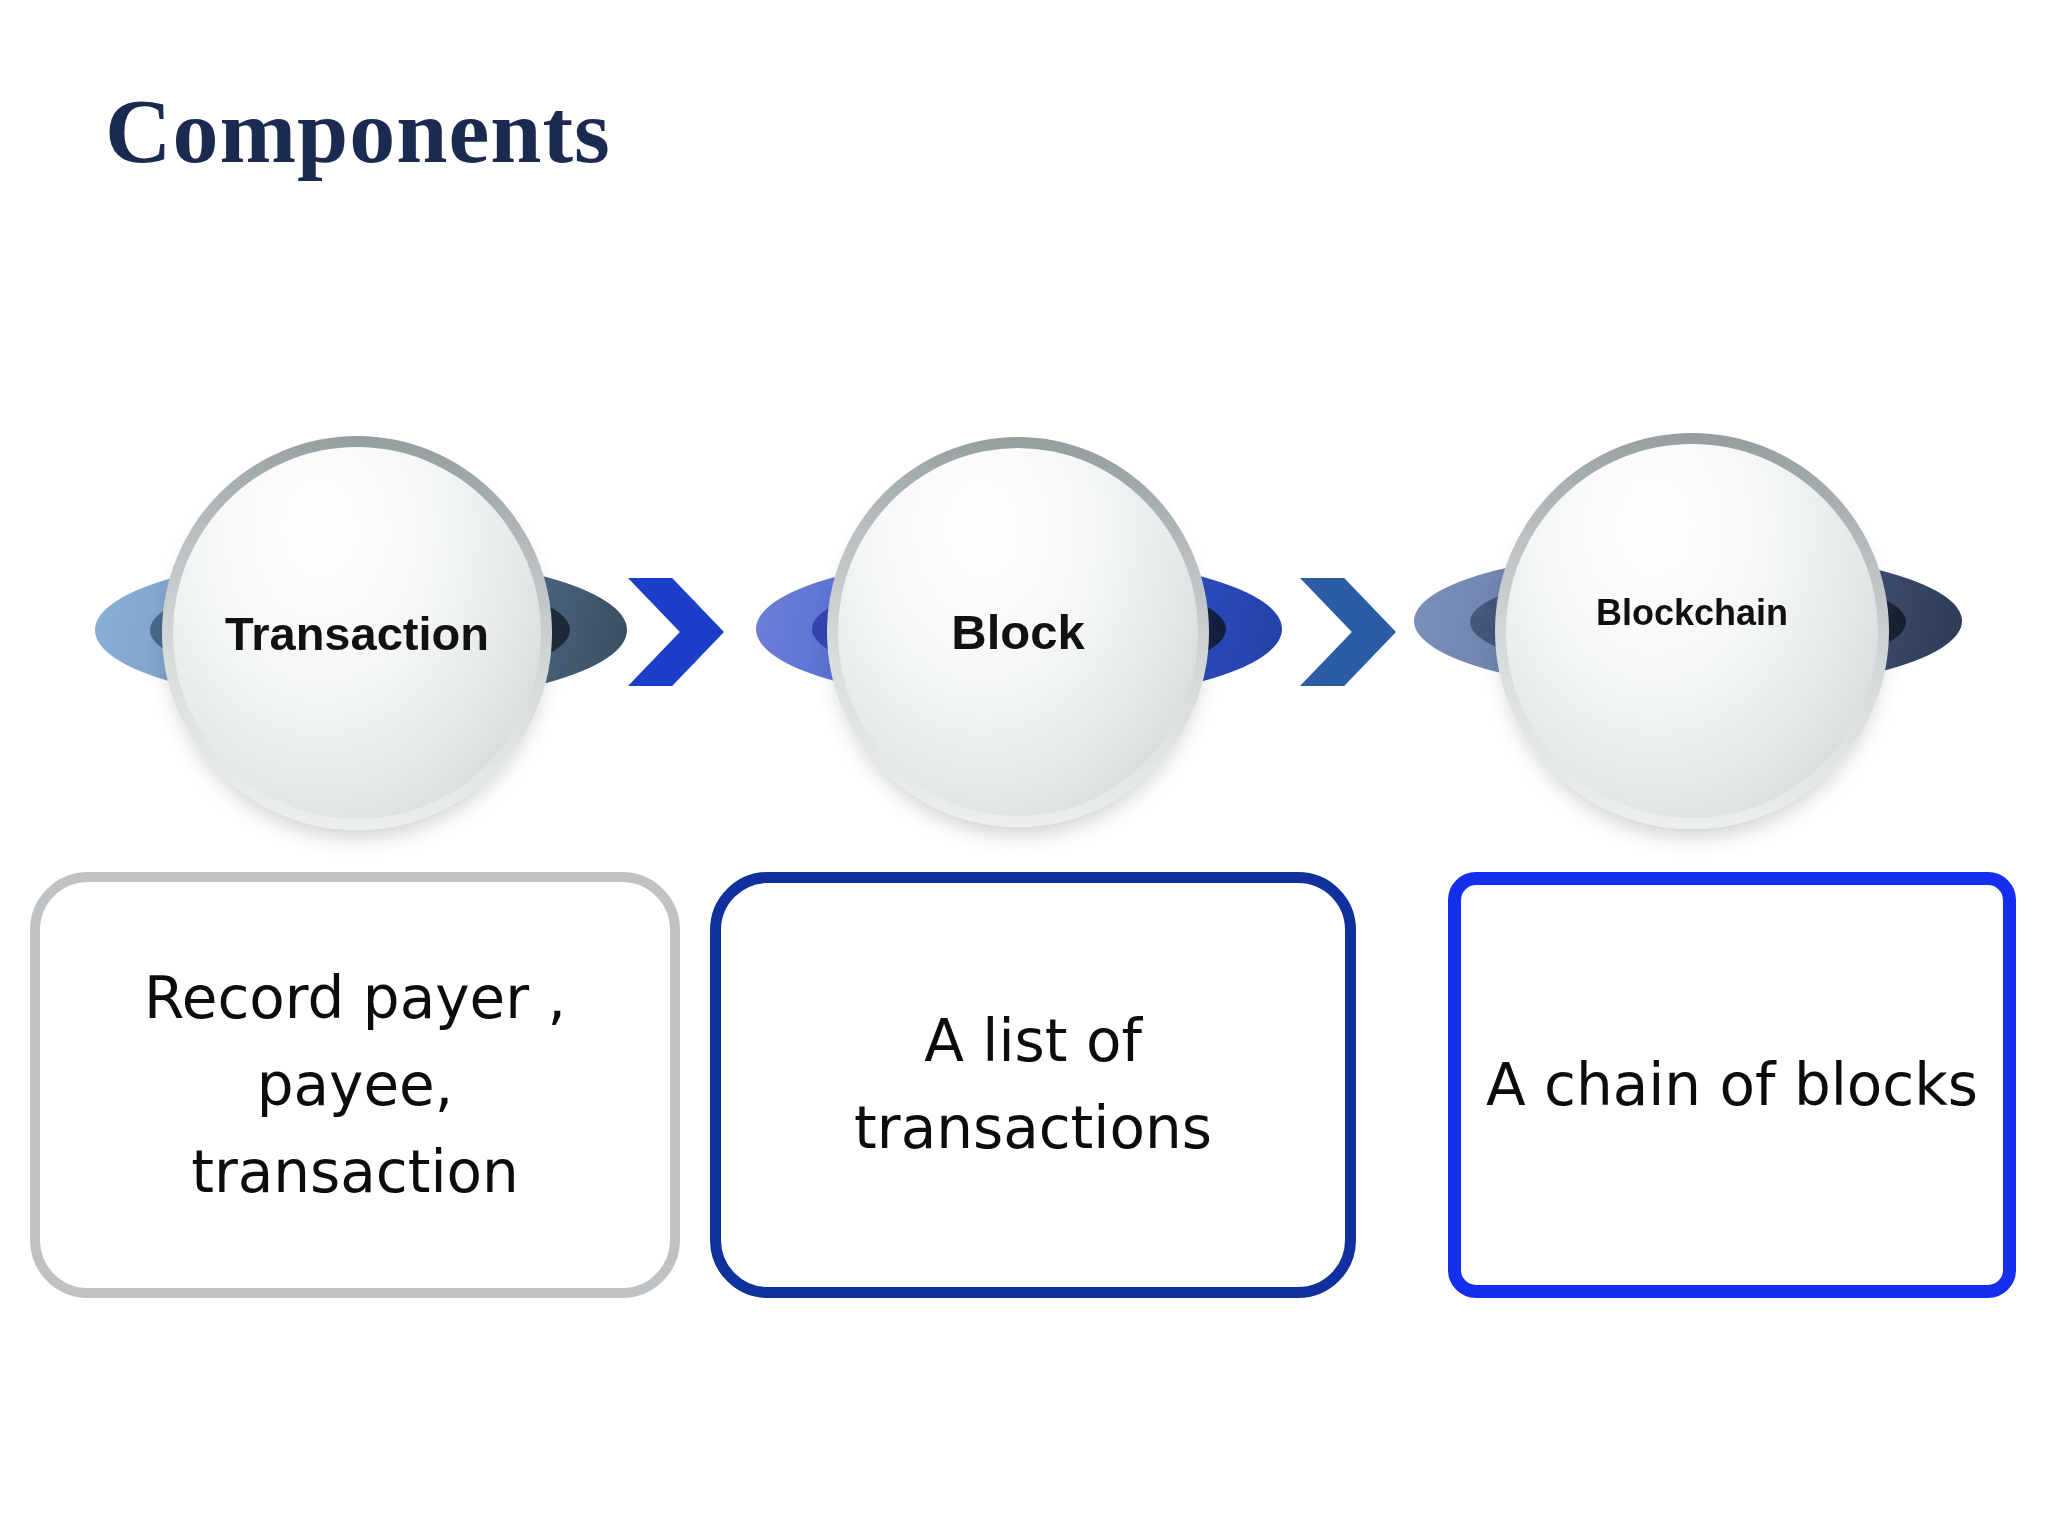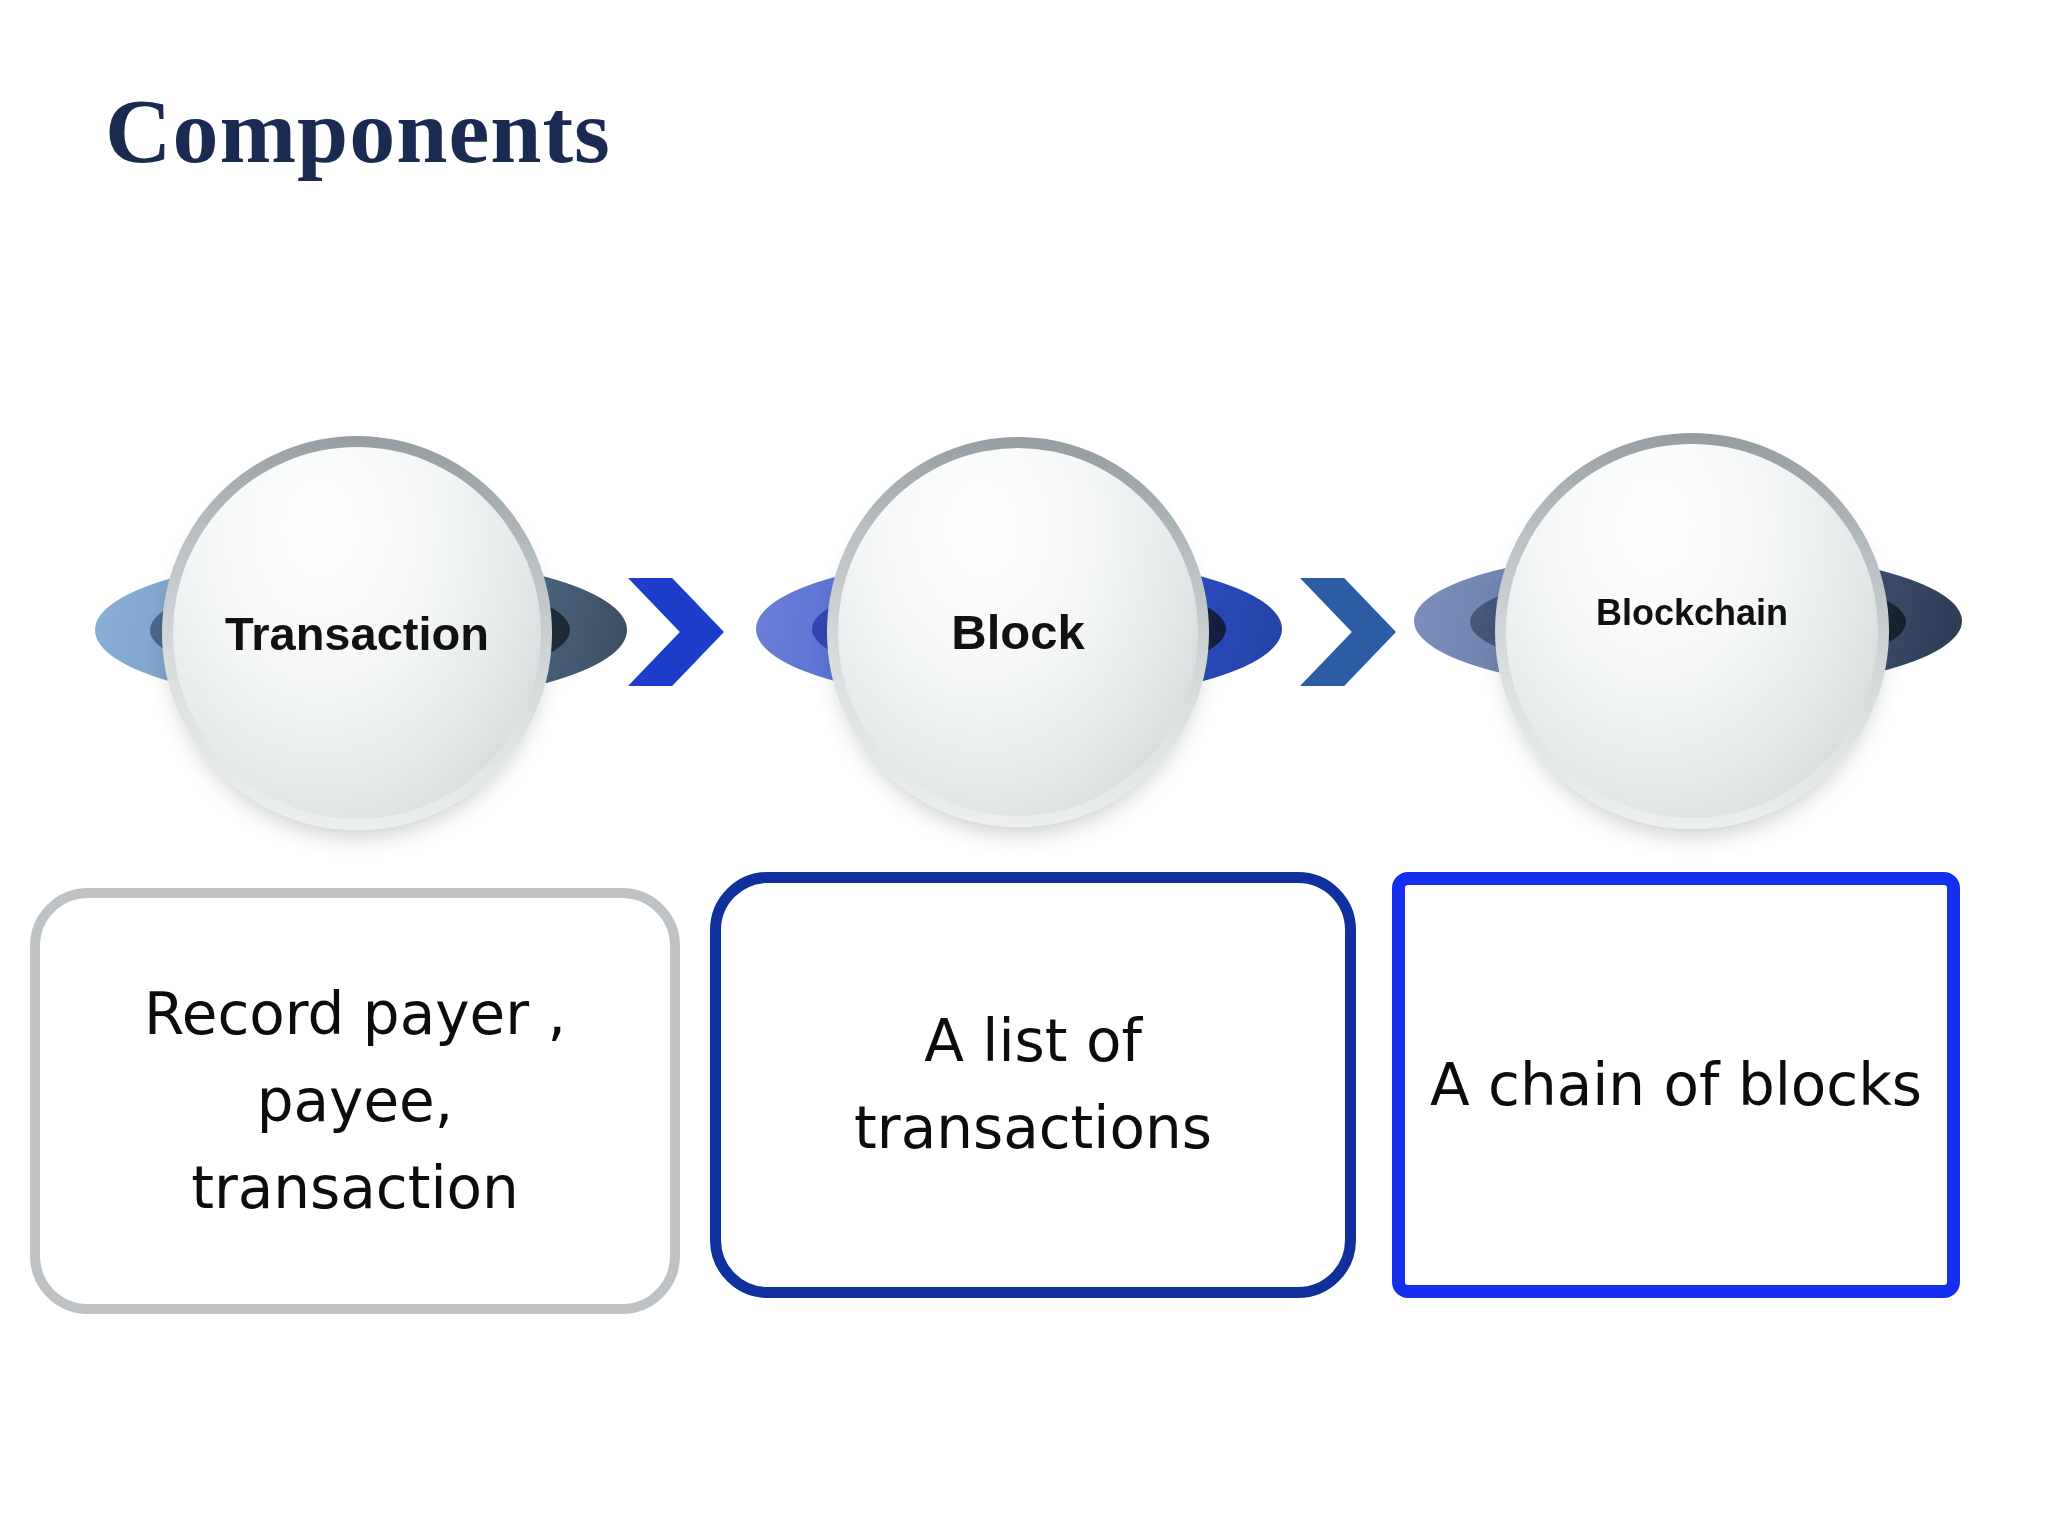--- a/index.html
+++ b/index.html
@@ -65,21 +65,21 @@
 
   
   .card {
     position:absolute; top:872px; height:426px;
     background:#ffffff; border-style:solid;
     display:flex; flex-direction:column; align-items:center; justify-content:center;
     text-align:center;
   }
   .card-1 { left:30px;   width:650px; border-width:10px; border-radius:58px; }
   .card-2 { left:710px;  width:646px; border-width:11px; border-radius:58px; }
-  .card-3 { left:1392px; width:568px; border-width:13px; border-radius:16px; }
+  .card-3 { left:1448px; width:568px; border-width:13px; border-radius:28px; }
 
   .card-line {
     font-size:58px; line-height:1.5; color:#0c0c0c;
     font-family:"DejaVu Sans", sans-serif; white-space:pre;
   }
 </style>
 </head>
 <body>
 
 <div class="slide">
@@ -101,21 +101,21 @@
   </div>
 
   <div class="chevron chevron-2" style="background-color: rgb(43, 92, 164);"></div>
 
   <div class="wing wing-outer-3"></div>
   <div class="wing wing-inner-3"></div>
   <div class="sphere sphere-3">
     <span class="sphere-label">Blockchain</span>
   </div>
 
-  <div class="card card-1" style="border-color: rgb(191, 194, 197); margin-top: 16px;">
+  <div class="card card-1" style="border-color: rgb(191, 194, 197);">
     <div class="card-line">Record payer ,</div>
     <div class="card-line">payee,</div>
     <div class="card-line">transaction</div>
   </div>
 
   <div class="card card-2" style="border-color: rgb(16, 48, 158);">
     <div class="card-line">A list of</div>
     <div class="card-line">transactions</div>
   </div>
 

